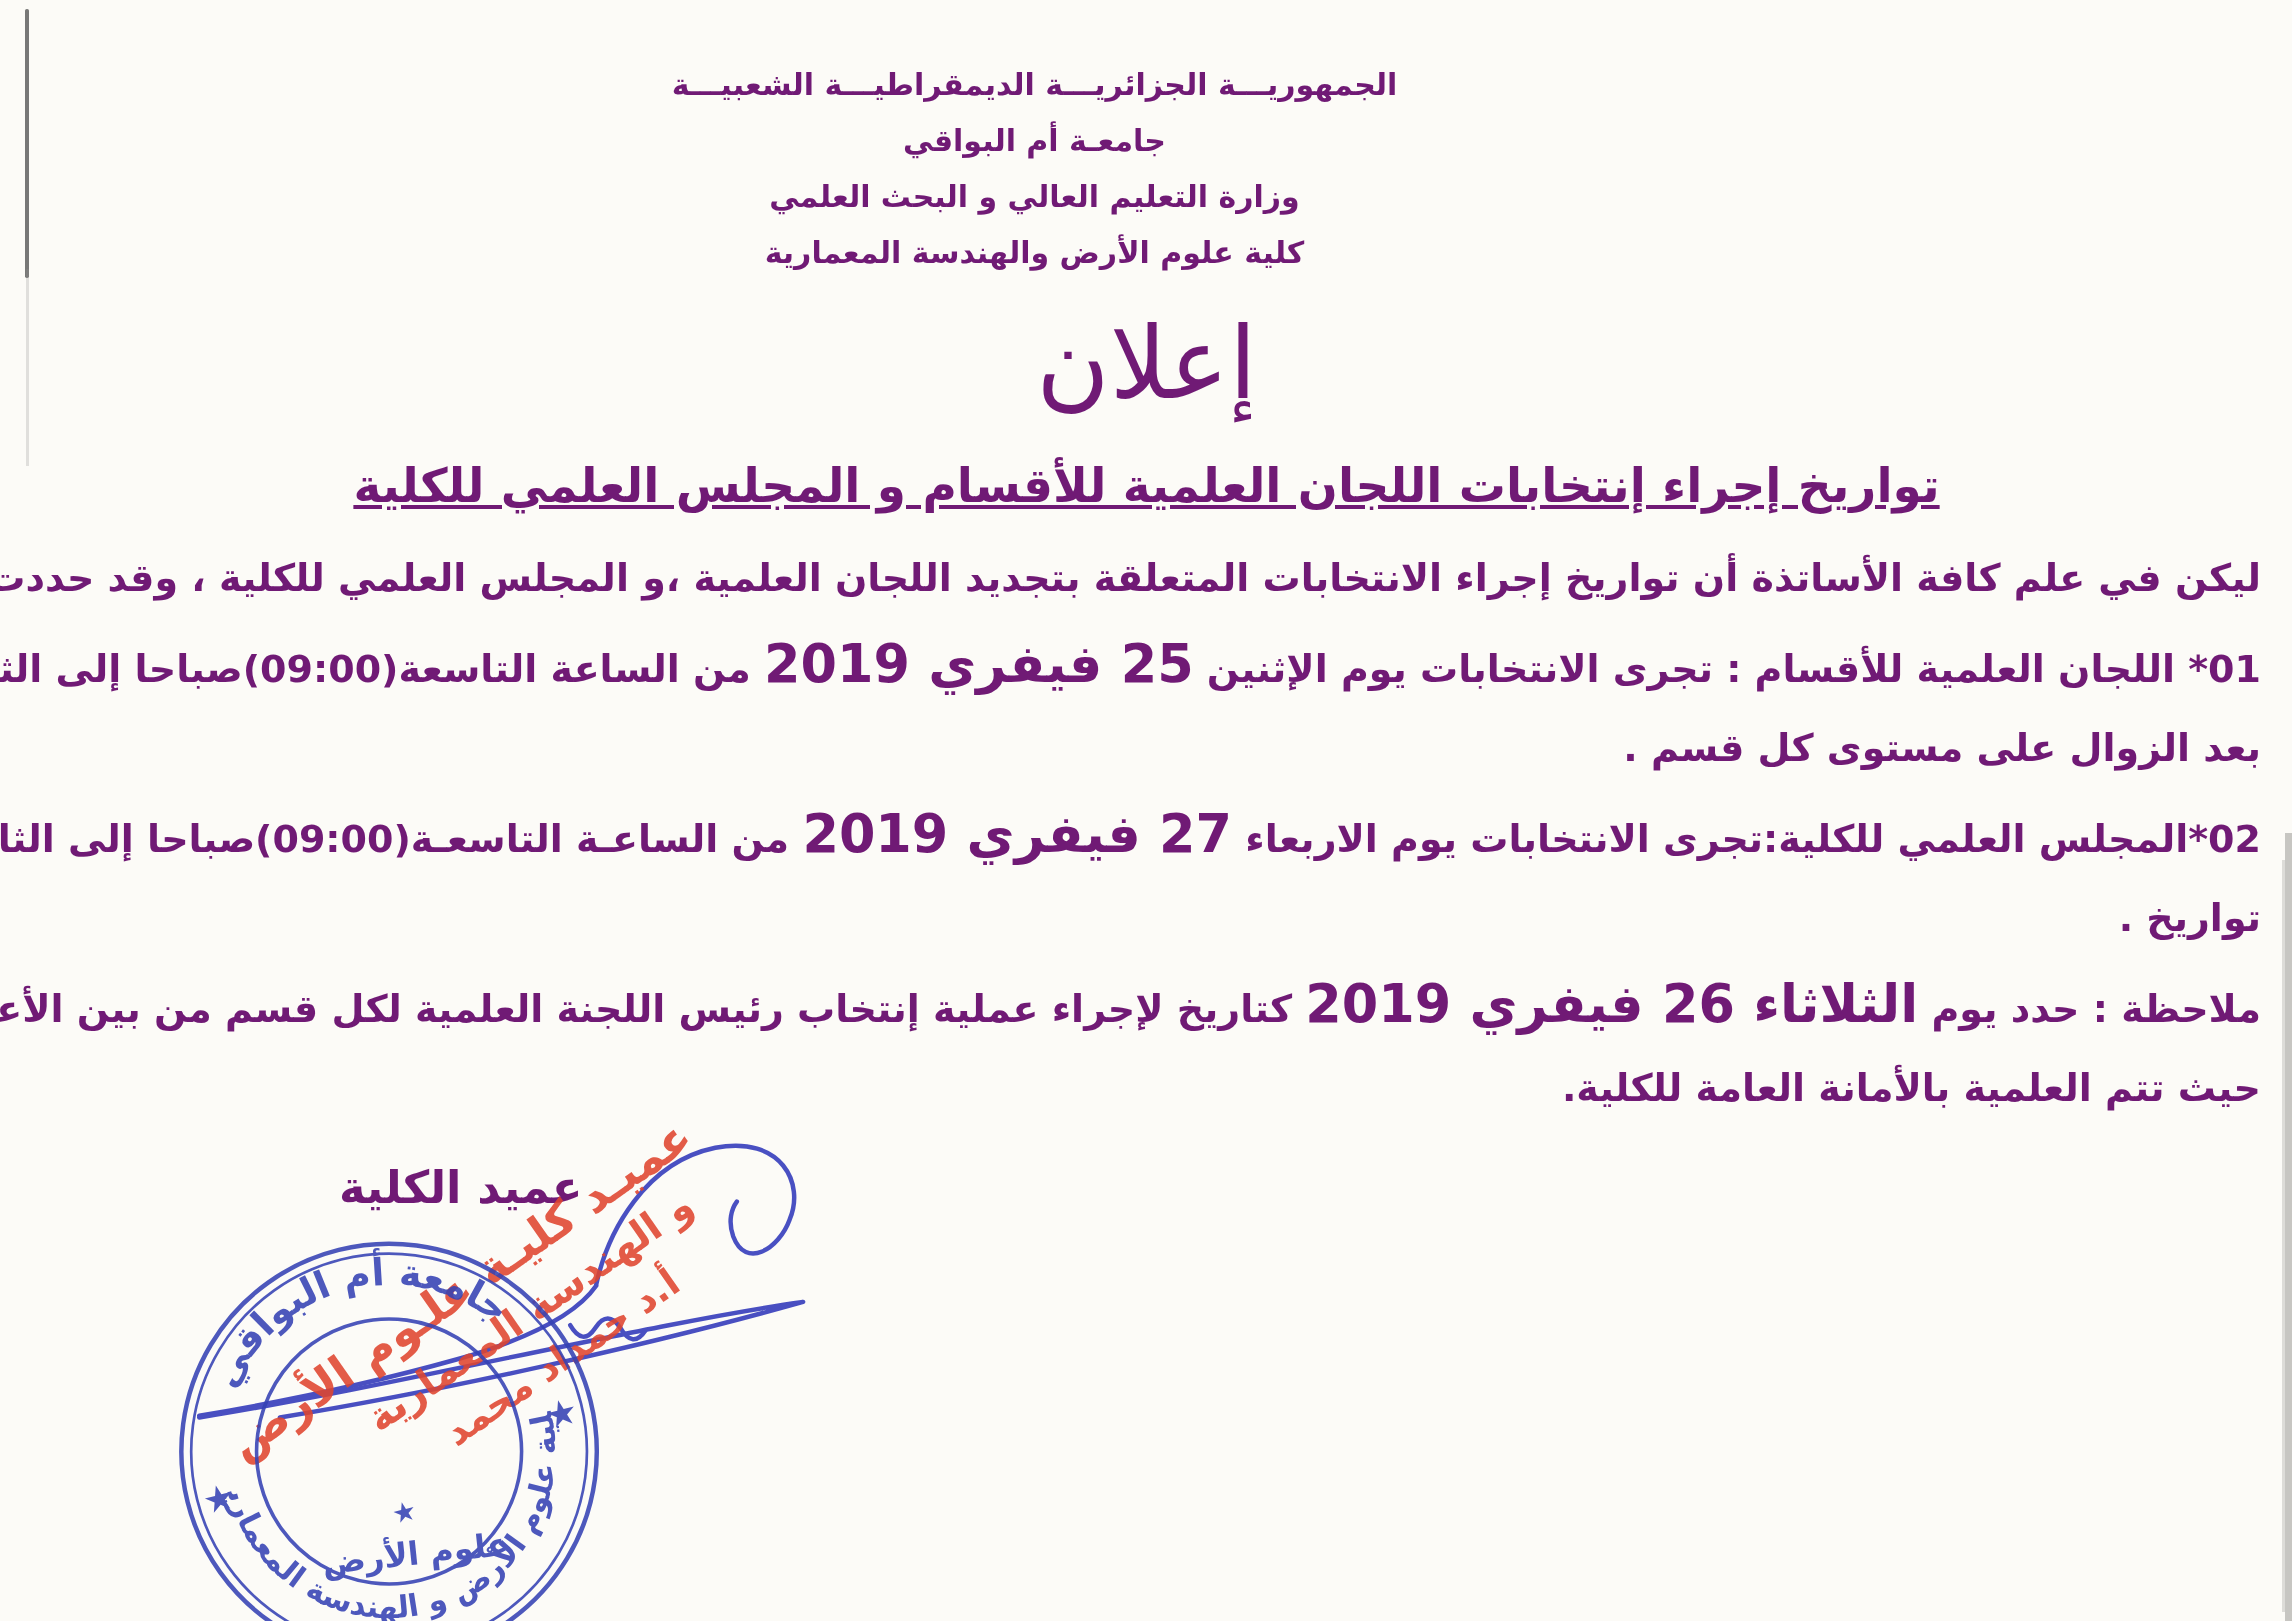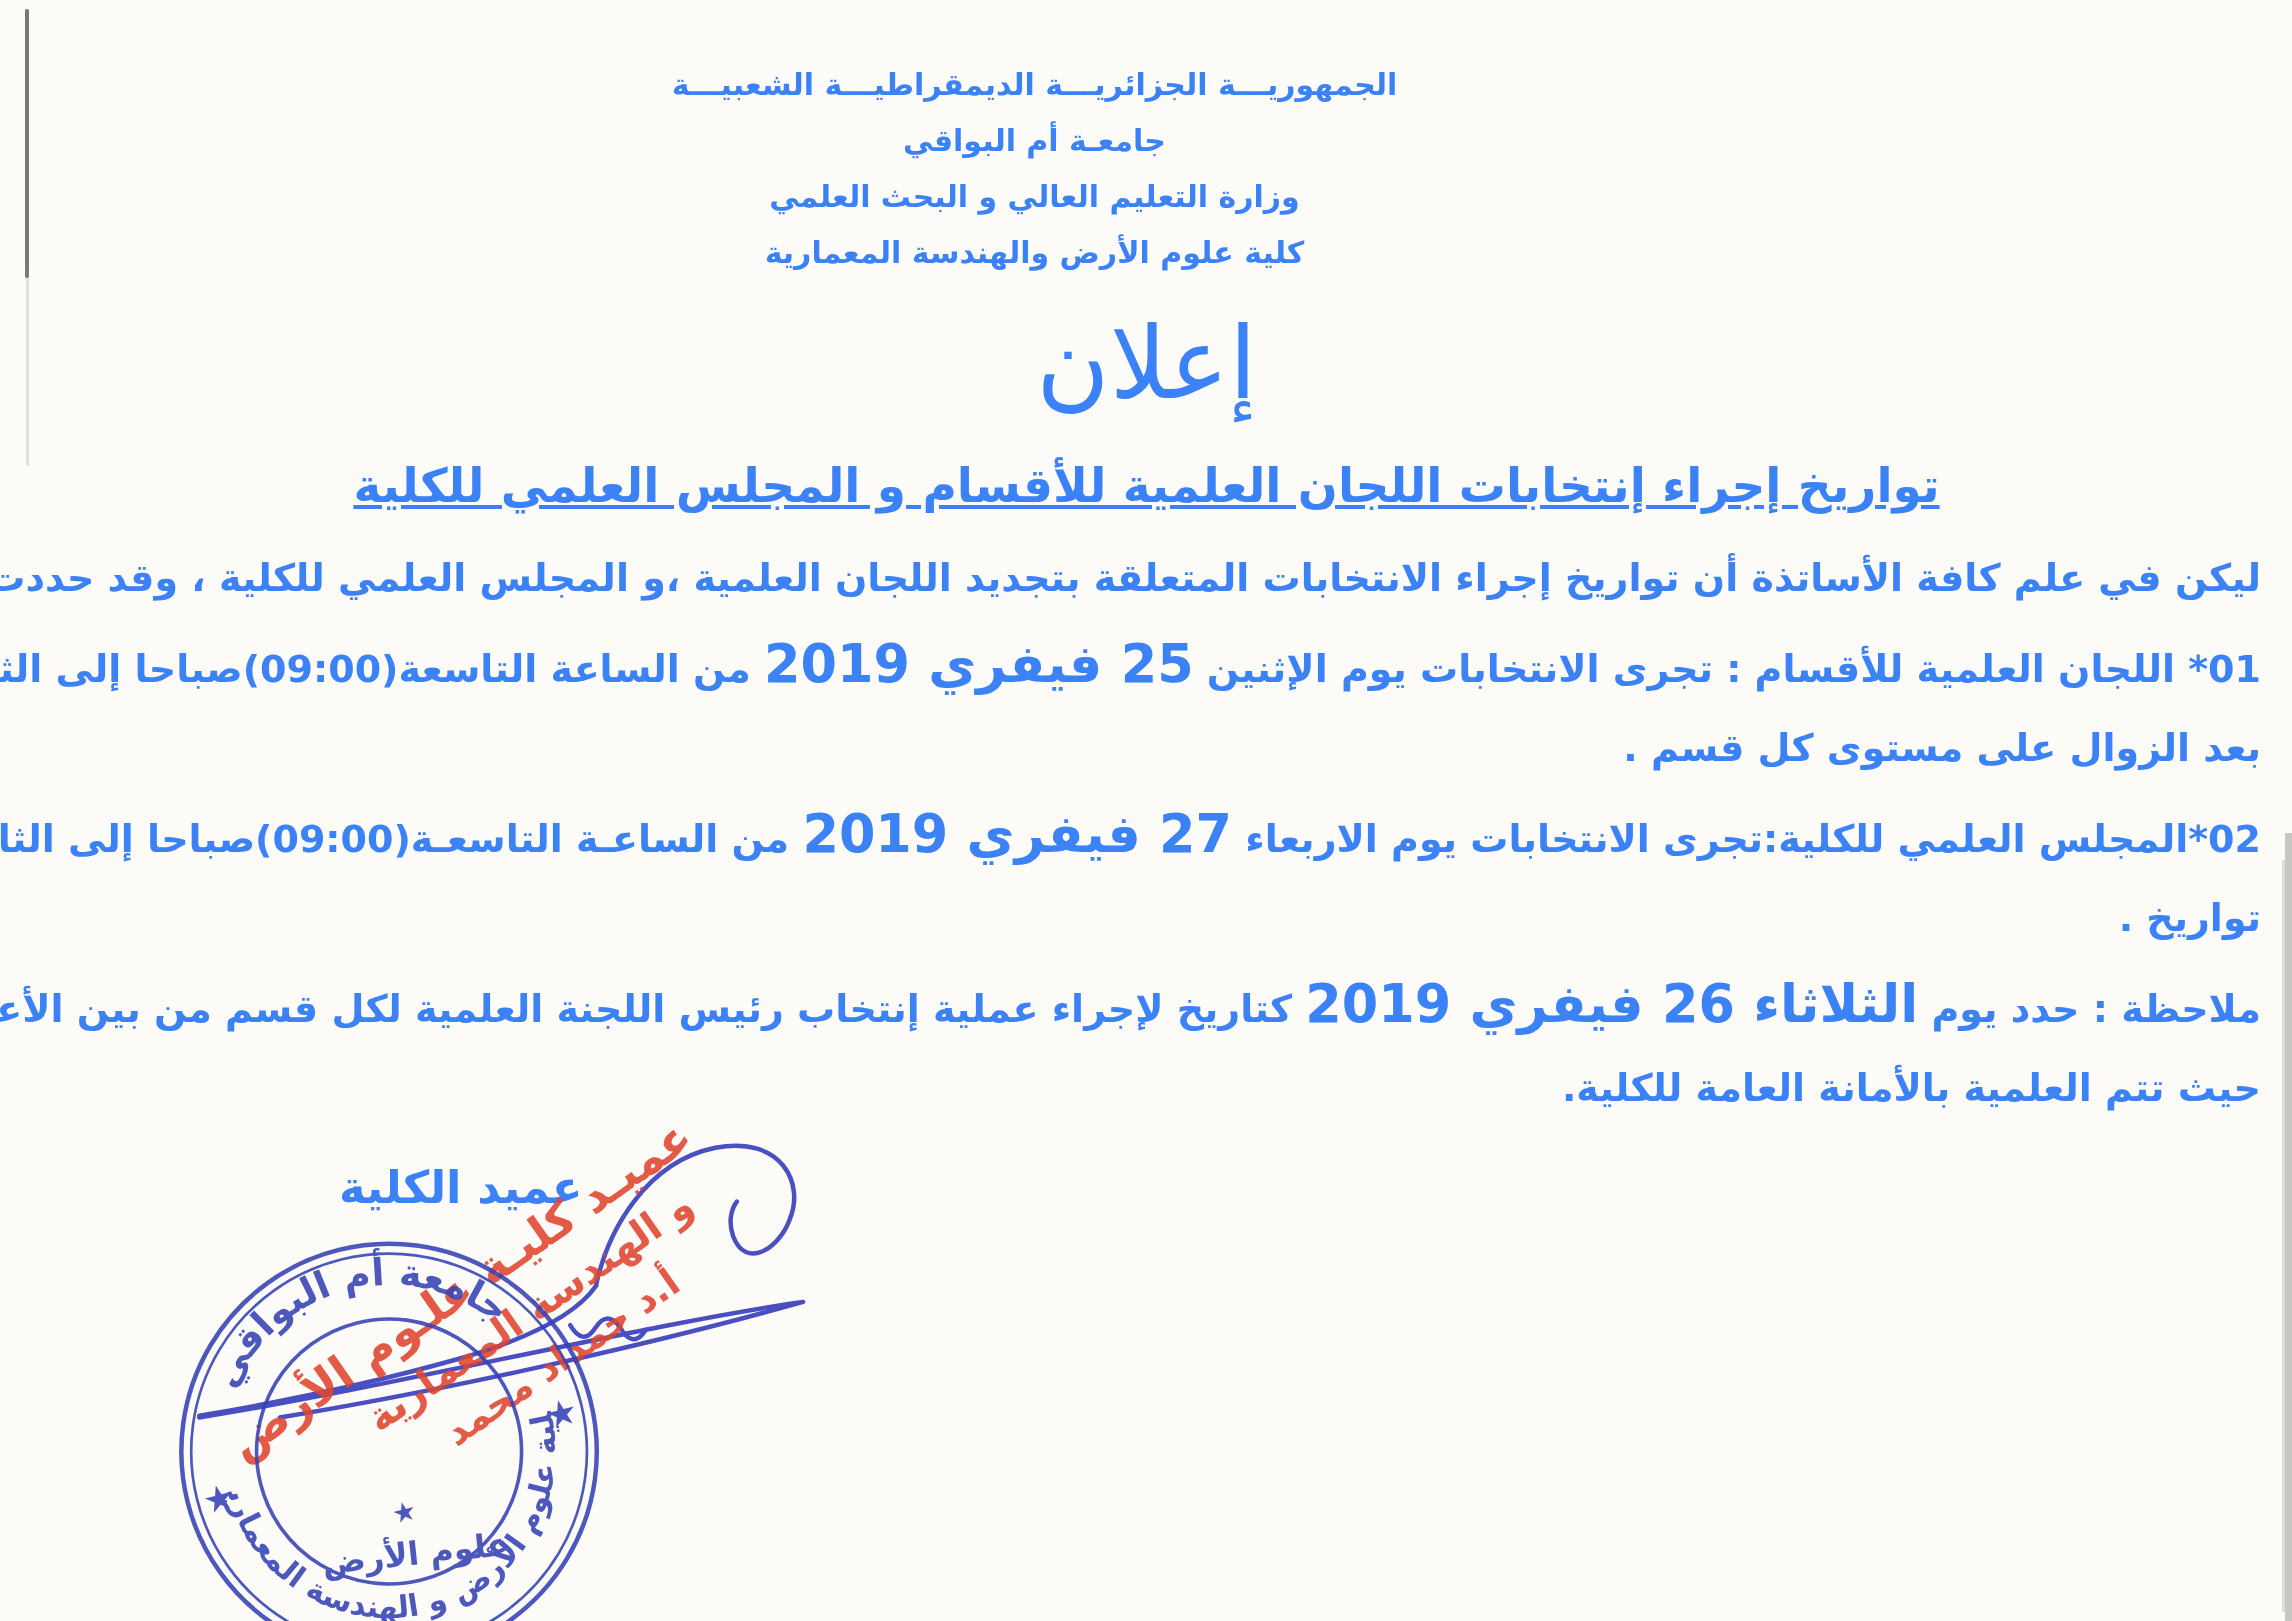--- a/index.html
+++ b/index.html
@@ -2,21 +2,21 @@
 <html lang="ar" style="font-size:14.3px"><head>
 <meta charset="utf-8">
 <style>
   html,body{margin:0;padding:0;background:#e8e8e6;}
   .page{
     position:relative;
     width:2293px;height:1621px;
     background:#fcfbf7;
     overflow:hidden;
     font-family:"DejaVu Sans", sans-serif;
-    color:#3b82f6;
+    color:#701a75;
   }
   
   .edge-left{position:absolute;left:25px;top:9px;width:3.6px;height:269px;background:#4c4c4c;opacity:.75;border-radius:1.8px;}
   .edge-left-faint{position:absolute;left:26px;top:269px;width:2.7px;height:197px;background:#8a8a8a;opacity:.25;}
   .edge-right{position:absolute;right:0;top:833px;width:8px;height:788px;background:#c7c6c2;}
   .edge-right2{position:absolute;right:8px;top:860px;width:2.7px;height:752px;background:#dddcd8;}
 
   .header{
     position:absolute;top:57px;left:0;right:224px;
     text-align:center;direction:rtl;

